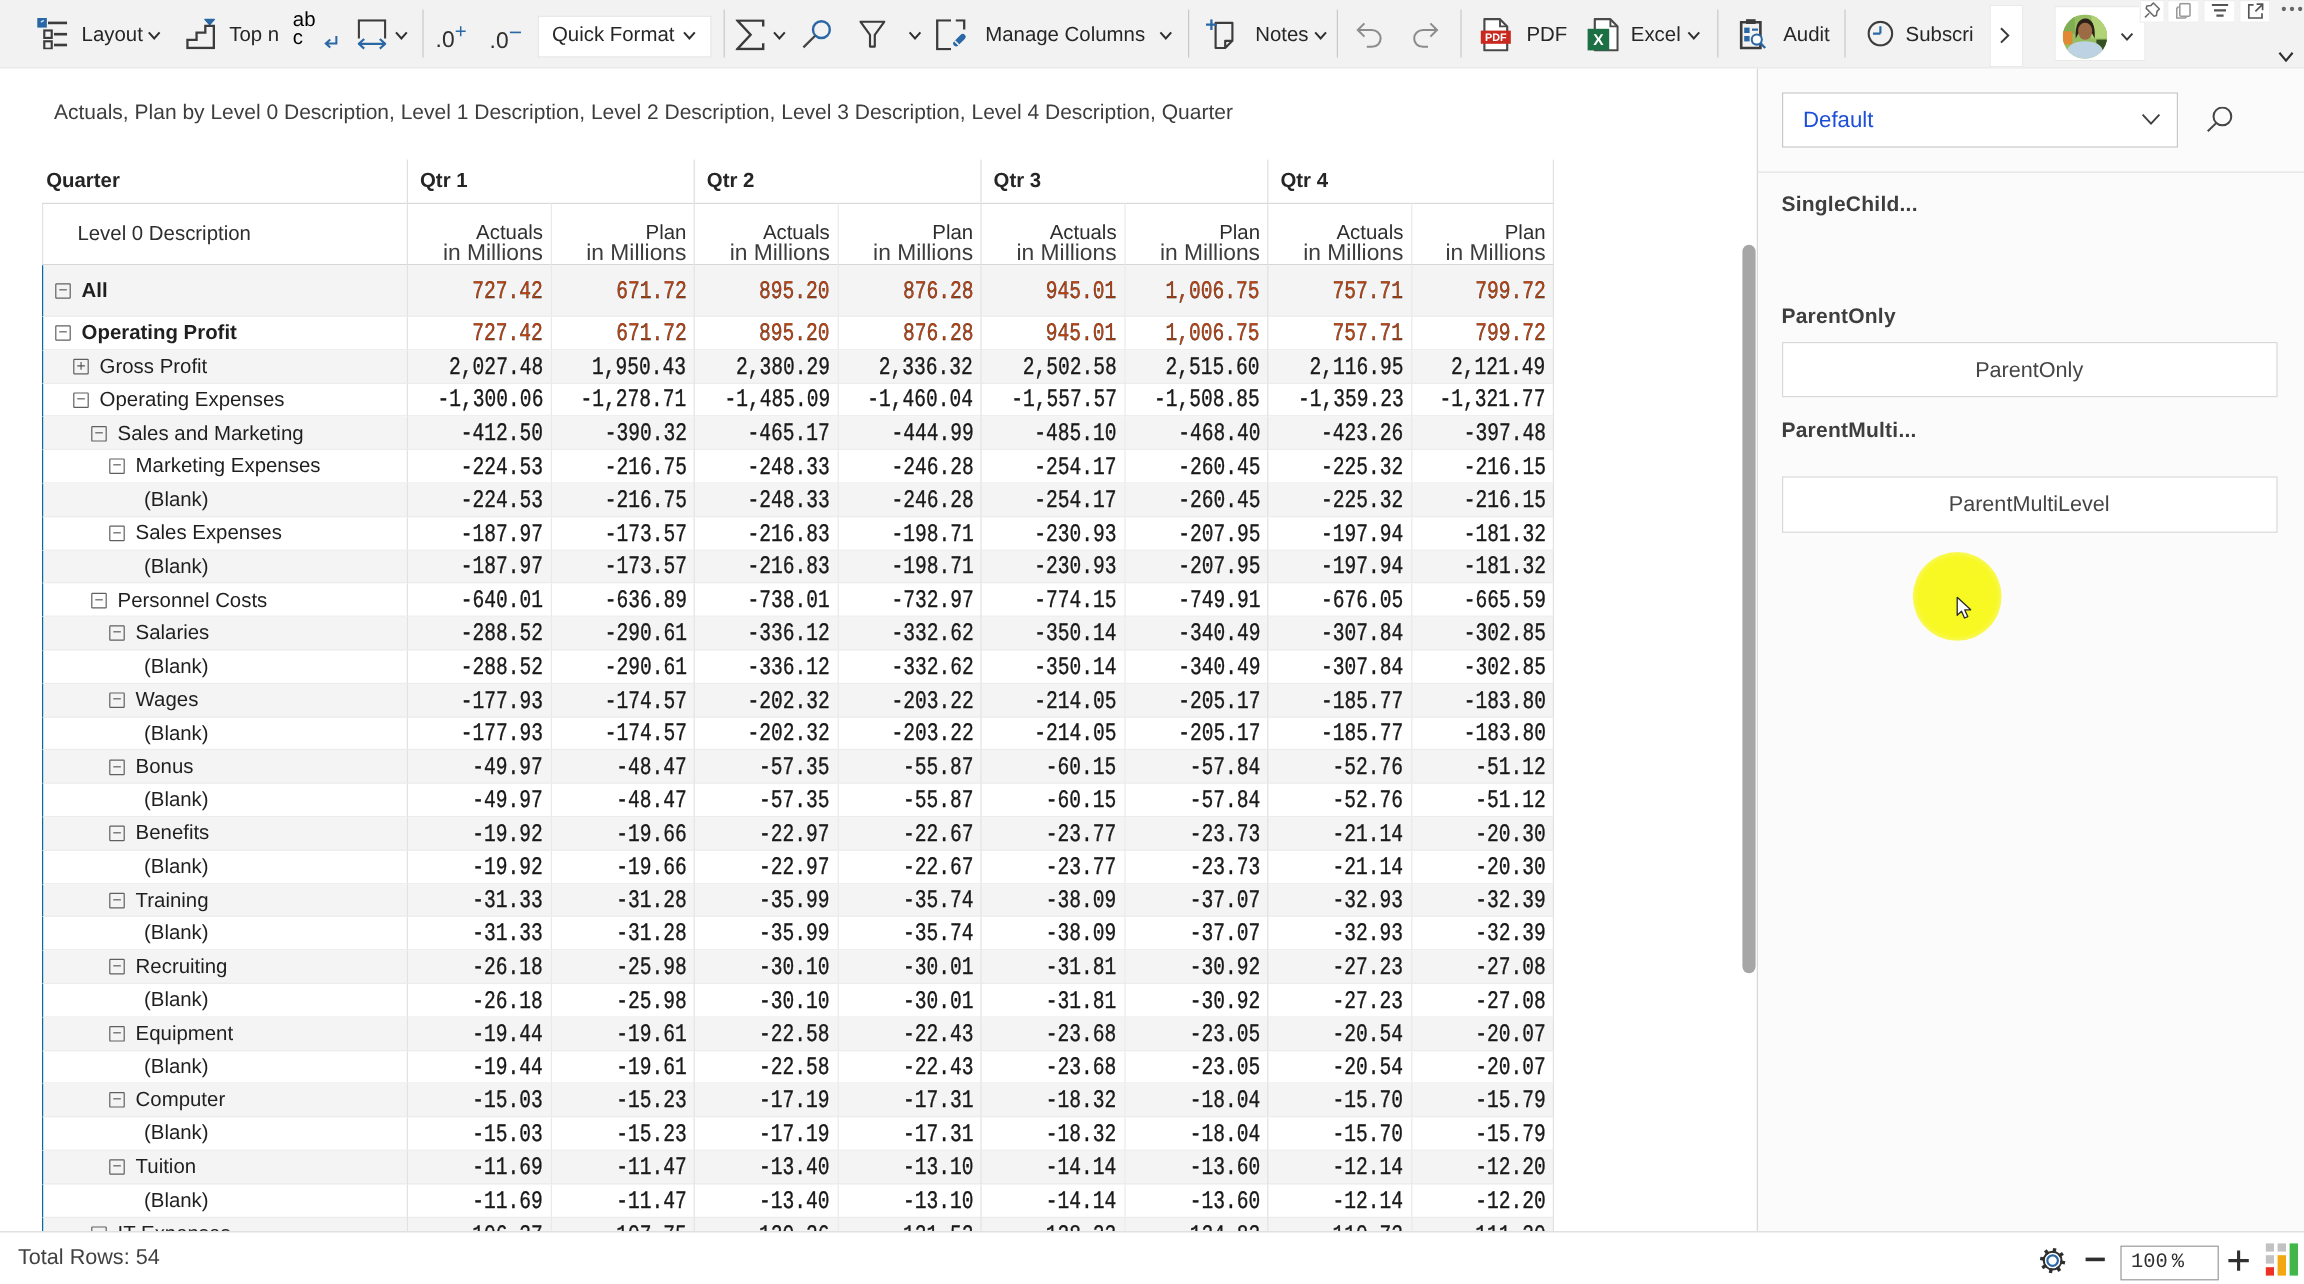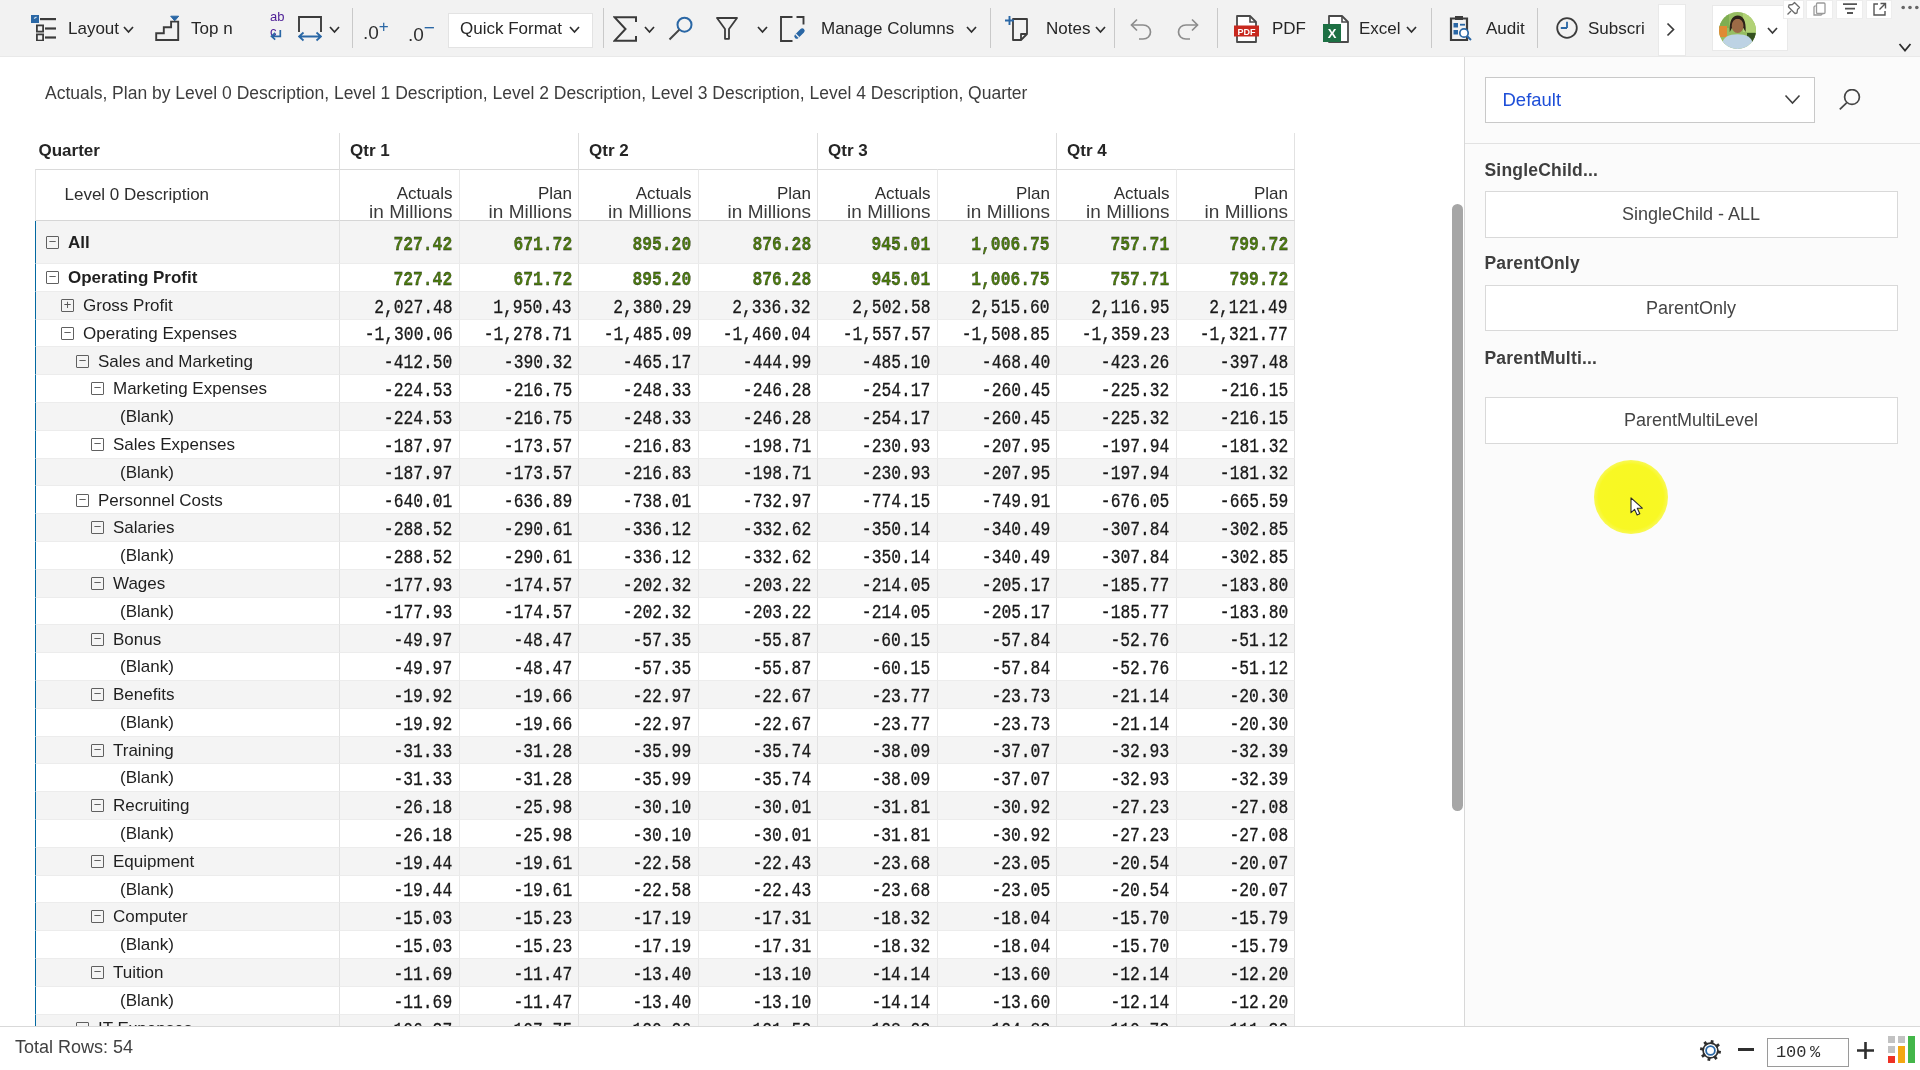--- a/index.html
+++ b/index.html
@@ -27,21 +27,21 @@
 tr.h2 td.q2{border-left:1px solid #e2e2e2}
 tr.dr td{height:27.8px;border-bottom:1px solid #ececec;overflow:hidden;white-space:nowrap}
 tr.dr.tall td{height:43px}
 tr.dr td.lab{border-left:1px solid #0369a1;font-size:17px;color:#1f1f1f}
 tr.dr td.num{font-family:"Liberation Mono",monospace;font-size:17px;-webkit-text-stroke:0.25px #191919;color:#191919;text-align:right;padding-right:6px;border-left:1px solid #e9e9e9}
 tr.dr td.num span{display:inline-block;transform:translateY(1.8px) scale(0.96,1.24);transform-origin:100% 50%}
 tr.dr td.num.q{border-left:1px solid #e2e2e2}
 tr.dr:last-child td{border-bottom:none}
 tr.g td{background:#f4f4f4}
 tr.b td{font-weight:bold}
-tr.b td.num{font-weight:bold;color:#4d7c0f}
+tr.b td.num{font-weight:normal;color:#c2410c}
 .exp{display:inline-block;width:13px;height:13px;border:1.4px solid #606060;border-radius:1px;color:#555;font-size:13px;line-height:9.5px;text-align:center;vertical-align:middle;margin-right:9px;background:transparent;font-family:"Liberation Sans",sans-serif;font-weight:normal}
 .lt{vertical-align:middle}
 
 #panel{left:1463.5px;top:57px;width:456.5px;height:969px;background:#fbfbfb;border-left:1px solid #d8d8d8}
 #panel .plabel{position:absolute;font-size:17.5px;font-weight:bold;color:#3e3e3e;letter-spacing:0.2px}
 #panel .pbtn{position:absolute;left:20px;width:413px;height:46.5px;background:#fff;border:1px solid #d9d9d9;font-size:18px;color:#454545;text-align:center;line-height:45px}
 
 #status{left:0;top:1026px;width:1920px;height:44px;background:#fff;border-top:1px solid #d9d9d9}
 
 #sbar{left:1452px;top:204px;width:11px;height:607px;background:#a6a6a6;border-radius:5.5px}
@@ -435,21 +435,20 @@
      <svg class="abs" style="left:298px;top:16px" width="17" height="12" viewBox="0 0 17 12">
         <path d="M1.5 1.5 L8.5 9 L15.5 1.5" fill="none" stroke="#404040" stroke-width="1.6"></path>
       </svg>
   </div>
   <svg class="abs" style="left:372px;top:32px" width="26" height="22" viewBox="0 0 26 22">
       <circle cx="15" cy="8" r="7.4" fill="none" stroke="#454545" stroke-width="1.7"></circle>
       <line x1="9.6" y1="13.8" x2="2.8" y2="20.4" stroke="#454545" stroke-width="1.7"></line>
     </svg>
   <div class="abs" style="left:0;top:85.5px;width:456px;height:1px;background:#e2e2e2"></div>
   <div class="plabel" style="left:20px;top:103px">SingleChild...</div>
-  <div class="pbtn" style="top:134px">SingleChild - ALL</div>
   <div class="plabel" style="left:20px;top:196px">ParentOnly</div>
   <div class="pbtn" style="top:227.5px">ParentOnly</div>
   <div class="plabel" style="left:20px;top:291px">ParentMulti...</div>
   <div class="pbtn" style="top:340px">ParentMultiLevel</div>
 </div>
 <div class="abs" id="ycur"></div>
 <svg class="abs" style="left:1630px;top:496.5px" width="13" height="19" viewBox="0 0 13 19">
     <path d="M1 0.8 L1 15.7 L4.6 12.4 L7.1 18 L9.8 16.8 L7.3 11.3 L12.3 11.2 Z" fill="#fff" stroke="#2b2b2b" stroke-width="1.1" stroke-linejoin="round"></path>
   </svg>
 <div class="abs" id="toolbar">
@@ -464,21 +463,21 @@
 </svg>
 <div class="lbl" style="left:68px">Layout</div>
 <svg class="chev" style="left:123px;top:24px" width="11" height="11" viewBox="0 0 11 11">
       <path d="M1 3 L5.5 8 L10 3" fill="none" stroke="#2f2f2f" stroke-width="1.7"></path>
     </svg>
 <svg class="abs" style="left:155px;top:15px" width="25" height="26" viewBox="0 0 25 26">
 <path d="M15.7 1.2 L23.7 1.2 L19.7 5.8 Z" fill="#2a67a5" stroke="#2a67a5" stroke-linejoin="round"></path>
 <path d="M1.2 25 L1.2 18.3 L8.8 18.3 L8.8 12.2 L16.1 12.2 L16.1 6.6 L23.2 6.6 L23.2 25 Z" fill="none" stroke="#3c3c3c" stroke-width="1.9" stroke-linejoin="miter"></path>
 </svg>
 <div class="lbl" style="left:191px">Top n</div>
-<div class="abs" style="left:270px;top:10px;width:24px;height:36px;font-size:13px;line-height:14.5px;color:#4c1d95">ab<br>c</div>
+<div class="abs" style="left:244px;top:10px;width:24px;height:36px;font-size:17px;line-height:14.5px;color:#000000">ab<br>c</div>
 <svg class="abs" style="left:269.5px;top:30px" width="12" height="11" viewBox="0 0 12 11">
       <path d="M10.3 0 L10.3 6.3 L2 6.3 M5.2 3 L1.5 6.3 L5.2 9.6" fill="none" stroke="#2a67a5" stroke-width="1.7"></path>
     </svg>
 <svg class="abs" style="left:298px;top:16px" width="24" height="26" viewBox="0 0 24 26">
 <path d="M1 16 L1 1 L23 1 L23 16" fill="none" stroke="#3c3c3c" stroke-width="1.9"></path>
 <path d="M5.5 16.5 L1 20.5 L5.5 24.5 M18.5 16.5 L23 20.5 L18.5 24.5 M2 20.5 L22 20.5" fill="none" stroke="#2a67a5" stroke-width="1.8"></path>
 </svg>
 <svg class="chev" style="left:329px;top:24px" width="11" height="11" viewBox="0 0 11 11">
       <path d="M1 3 L5.5 8 L10 3" fill="none" stroke="#2f2f2f" stroke-width="1.7"></path>
     </svg>

